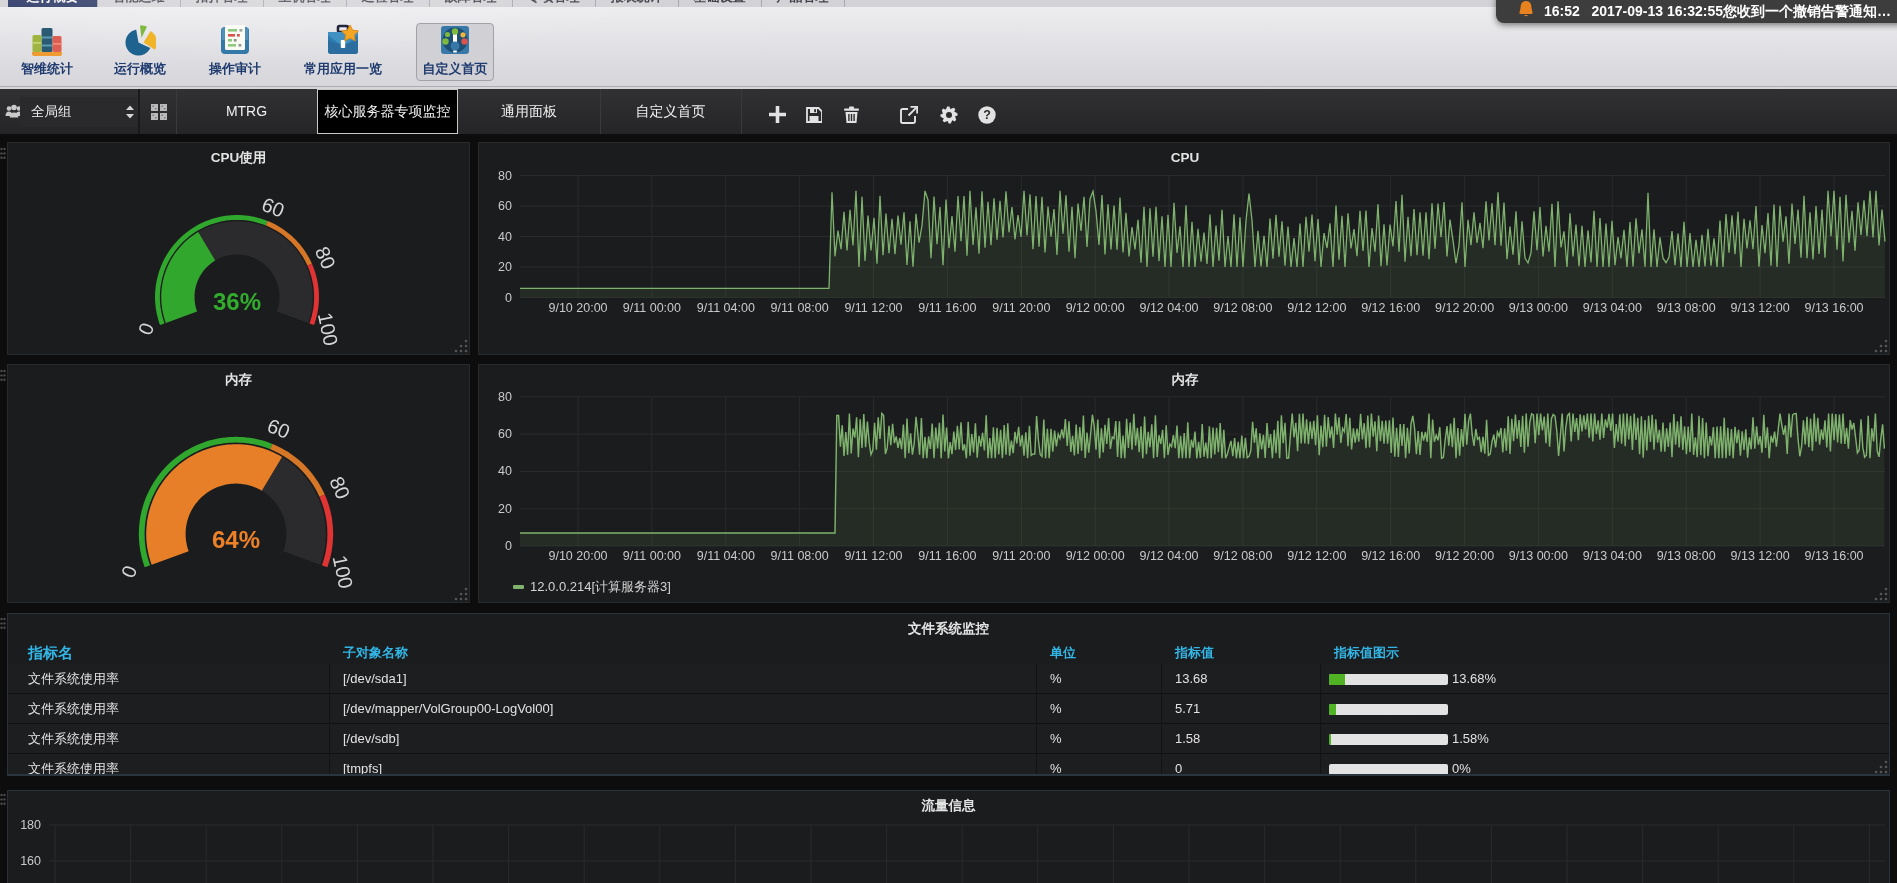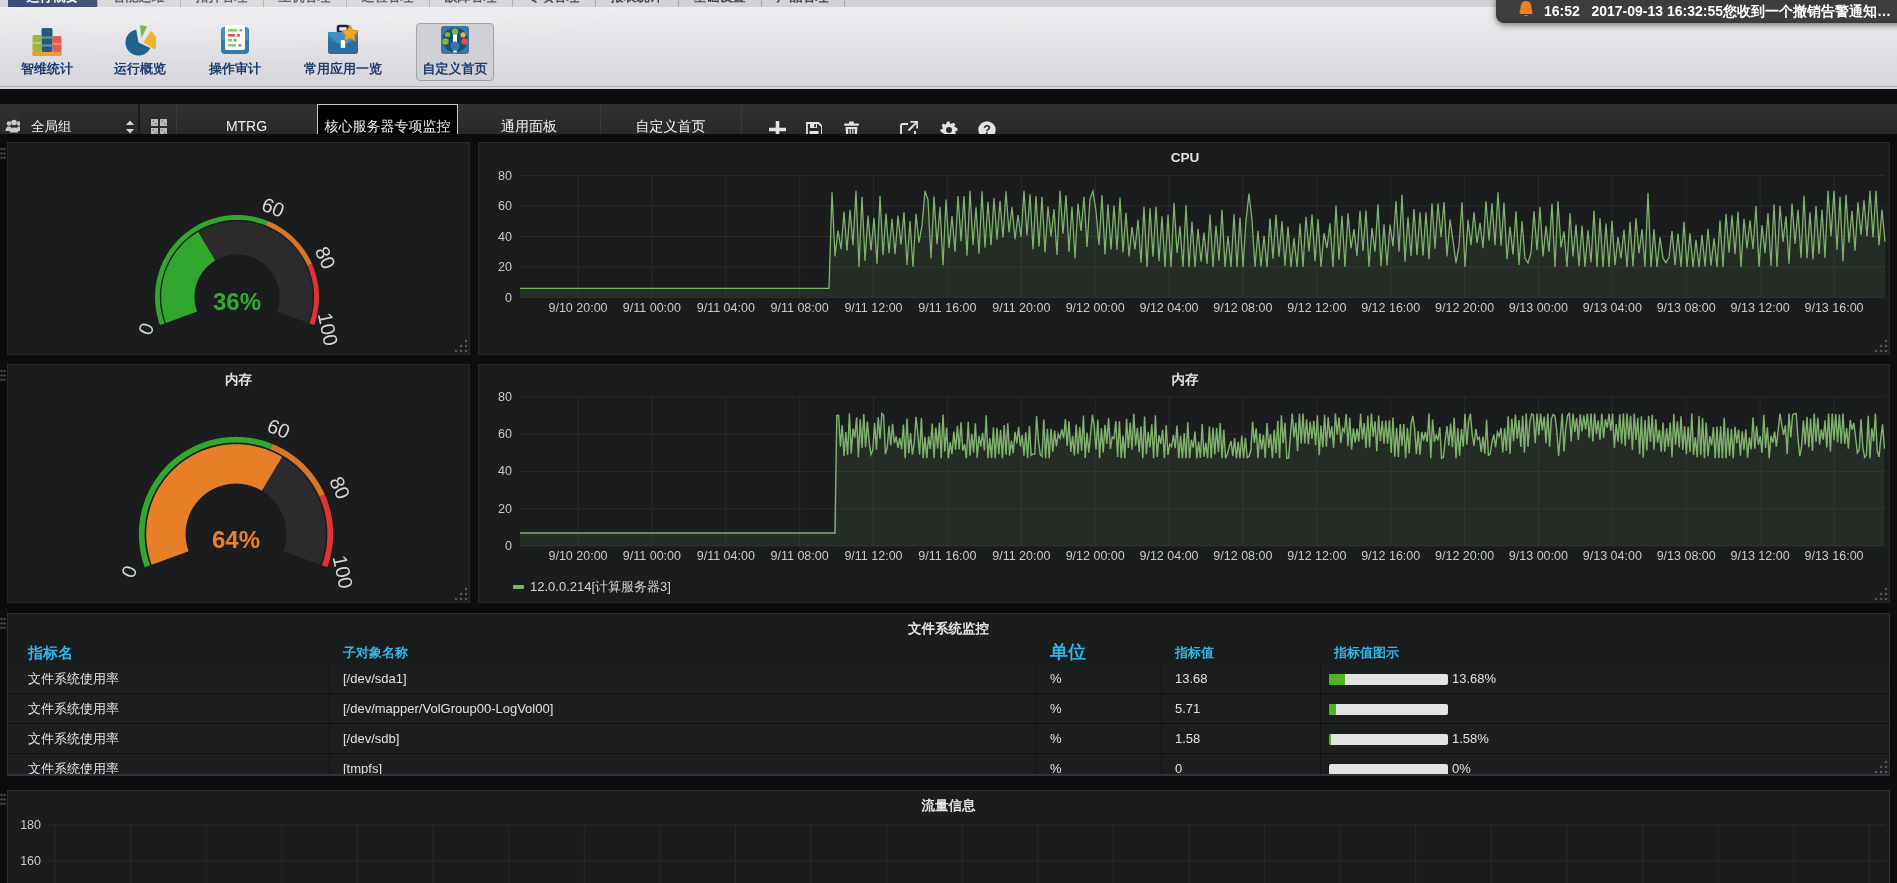--- a/index.html
+++ b/index.html
@@ -9,21 +9,21 @@
 #ms .mtab{position:absolute;top:-21px;height:28px;line-height:36px;text-align:center;font-size:13px;font-weight:bold;color:#43434b}
 #ms .sep{position:absolute;top:0;width:1px;height:7px;background:#a7a7af}
 
 #tb2{position:absolute;left:0;top:7px;width:1897px;height:82px;background:linear-gradient(#ededf0,#dcdce0 70%,#d6d6da)}
 #tb2 .hl{position:absolute;left:-180px;top:-150px;width:900px;height:210px;border-radius:50%;background:radial-gradient(ellipse at center,rgba(255,255,255,0.30),rgba(255,255,255,0) 70%)}
 #tb2 .btn{position:absolute;top:16px;width:78px;height:58px;text-align:center}
 #tb2 .btn .lab{position:absolute;left:-20px;right:-20px;top:37px;font-size:13px;font-weight:bold;color:#1e3a6e}
 #tb2 .sel{position:absolute;left:416px;top:16px;width:78px;height:58px;background:#d0d0d5;border:1px solid #a2a2a8;border-radius:4px}
 #tb2 .bord{position:absolute;left:0;bottom:2px;width:100%;height:1px;background:#aeaeb2}
 
-#tab3{position:absolute;left:0;top:104px;width:1897px;height:45px;background:linear-gradient(#313133,#252527)}
+#tab3{position:absolute;left:0;top:89px;width:1897px;height:45px;background:linear-gradient(#313133,#252527)}
 #tab3 .tab{position:absolute;top:0;height:45px;line-height:45px;text-align:center;font-size:14px;color:#f0f0f0}
 #tab3 .vsep{position:absolute;top:0;width:1px;height:45px;background:#3a3a3c}
 #tab3 .active{background:#000;border:1px solid #c9c9c9;line-height:43px}
 .dash{position:absolute;left:0;top:134px;width:1897px;height:749px;background:#0d0d0e}
 .panel{position:absolute;background:#1b1c1e;border:1px solid #28292b}
 .ptitle{position:absolute;left:0;right:0;top:6px;text-align:center;font-size:13.5px;font-weight:bold;color:#e3e3e3}
 .legend{position:absolute;font-size:13px;color:#d4d4d4}
 .lswatch{display:inline-block;width:11px;height:4px;background:#7eb26d;border-radius:1px;vertical-align:middle;margin-right:6px;margin-top:-2px}
 </style></head><body>
 <div id="page">
@@ -213,20 +213,21 @@
       </svg>
       <svg width="8" height="16" style="position:absolute;left:0px;top:659px">
         <circle cx="1.5" cy="2.0" r="1.2" fill="#4c4c4c"></circle>
         <circle cx="4.5" cy="2.0" r="1.2" fill="#4c4c4c"></circle>
         <circle cx="1.5" cy="6.4" r="1.2" fill="#4c4c4c"></circle>
         <circle cx="4.5" cy="6.4" r="1.2" fill="#4c4c4c"></circle>
         <circle cx="1.5" cy="10.8" r="1.2" fill="#4c4c4c"></circle>
         <circle cx="4.5" cy="10.8" r="1.2" fill="#4c4c4c"></circle>
       </svg>
       <div class="panel" style="left:7px;top:8px;width:463px;height:213px">
+        <div class="ptitle">CPU使用</div>
         <svg width="463" height="213" style="position:absolute;left:0;top:0">
           <polygon points="157.8,179.9 157.0,177.4 156.2,174.9 155.5,172.3 154.9,169.7 154.4,167.2 154.0,164.5 153.7,161.9 153.4,159.3 153.3,156.6 153.3,154.0 153.3,151.4 153.4,148.7 153.7,146.1 154.0,143.5 154.4,140.8 154.9,138.3 155.5,135.7 156.2,133.1 157.0,130.6 157.8,128.1 158.8,125.6 159.8,123.2 160.9,120.8 162.1,118.4 163.4,116.1 164.8,113.9 166.2,111.6 167.7,109.5 169.3,107.4 171.0,105.3 172.7,103.3 174.5,101.4 176.4,99.5 178.3,97.7 180.3,96.0 182.4,94.3 184.5,92.7 186.6,91.2 188.9,89.8 191.1,88.4 193.4,87.1 195.8,85.9 198.2,84.8 200.6,83.8 203.1,82.8 205.6,82.0 208.1,81.2 210.7,80.5 213.3,79.9 215.8,79.4 218.5,79.0 221.1,78.7 223.7,78.4 226.4,78.3 229.0,78.3 231.6,78.3 234.3,78.4 236.9,78.7 239.5,79.0 242.2,79.4 244.7,79.9 247.3,80.5 249.9,81.2 252.4,82.0 254.9,82.8 257.4,83.8 259.8,84.8 262.2,85.9 264.6,87.1 266.9,88.4 269.1,89.8 271.4,91.2 273.5,92.7 275.6,94.3 277.7,96.0 279.7,97.7 281.6,99.5 283.5,101.4 285.3,103.3 287.0,105.3 288.7,107.4 290.3,109.5 291.8,111.6 293.2,113.9 294.6,116.1 295.9,118.4 297.1,120.8 298.2,123.2 299.2,125.6 300.2,128.1 301.0,130.6 301.8,133.1 302.5,135.7 303.1,138.3 303.6,140.8 304.0,143.5 304.3,146.1 304.6,148.7 304.7,151.4 304.7,154.0 304.7,156.6 304.6,159.3 304.3,161.9 304.0,164.5 303.6,167.2 303.1,169.7 302.5,172.3 301.8,174.9 301.0,177.4 300.2,179.9 269.0,168.5 269.4,167.1 269.9,165.7 270.3,164.3 270.6,162.8 270.9,161.4 271.1,159.9 271.3,158.4 271.4,157.0 271.5,155.5 271.5,154.0 271.5,152.5 271.4,151.0 271.3,149.6 271.1,148.1 270.9,146.6 270.6,145.2 270.3,143.7 269.9,142.3 269.4,140.9 269.0,139.5 268.4,138.1 267.8,136.7 267.2,135.4 266.5,134.0 265.8,132.7 265.1,131.5 264.3,130.2 263.4,129.0 262.5,127.8 261.6,126.7 260.6,125.5 259.6,124.5 258.5,123.4 257.5,122.4 256.3,121.4 255.2,120.5 254.0,119.6 252.8,118.7 251.5,117.9 250.3,117.2 249.0,116.5 247.6,115.8 246.3,115.2 244.9,114.6 243.5,114.0 242.1,113.6 240.7,113.1 239.3,112.7 237.8,112.4 236.4,112.1 234.9,111.9 233.4,111.7 232.0,111.6 230.5,111.5 229.0,111.5 227.5,111.5 226.0,111.6 224.6,111.7 223.1,111.9 221.6,112.1 220.2,112.4 218.7,112.7 217.3,113.1 215.9,113.6 214.5,114.0 213.1,114.6 211.7,115.2 210.4,115.8 209.0,116.5 207.7,117.2 206.5,117.9 205.2,118.7 204.0,119.6 202.8,120.5 201.7,121.4 200.5,122.4 199.5,123.4 198.4,124.5 197.4,125.5 196.4,126.7 195.5,127.8 194.6,129.0 193.7,130.2 192.9,131.5 192.2,132.7 191.5,134.0 190.8,135.4 190.2,136.7 189.6,138.1 189.0,139.5 188.6,140.9 188.1,142.3 187.7,143.7 187.4,145.2 187.1,146.6 186.9,148.1 186.7,149.6 186.6,151.0 186.5,152.5 186.5,154.0 186.5,155.5 186.6,157.0 186.7,158.4 186.9,159.9 187.1,161.4 187.4,162.8 187.7,164.3 188.1,165.7 188.6,167.1 189.0,168.5" fill="#2b2b2e"></polygon>
           <polygon points="157.8,179.9 157.0,177.4 156.2,174.8 155.5,172.2 154.9,169.6 154.4,167.0 154.0,164.3 153.7,161.6 153.4,159.0 153.3,156.3 153.3,153.6 153.3,150.9 153.5,148.2 153.7,145.6 154.1,142.9 154.5,140.2 155.1,137.6 155.7,135.0 156.4,132.4 157.2,129.9 158.1,127.3 159.1,124.8 160.2,122.4 161.3,120.0 162.6,117.6 163.9,115.3 165.3,113.0 166.8,110.7 168.4,108.6 170.1,106.4 171.8,104.4 173.6,102.4 175.4,100.5 177.4,98.6 179.4,96.8 181.4,95.1 183.5,93.4 185.7,91.9 187.9,90.4 190.2,88.9 207.2,117.5 205.9,118.3 204.7,119.1 203.5,120.0 202.3,120.9 201.1,121.9 200.0,122.9 198.9,123.9 197.9,125.0 196.9,126.1 195.9,127.3 195.0,128.5 194.1,129.7 193.3,131.0 192.5,132.2 191.7,133.6 191.0,134.9 190.4,136.2 189.8,137.6 189.2,139.0 188.7,140.4 188.2,141.9 187.8,143.3 187.5,144.8 187.2,146.3 186.9,147.8 186.7,149.3 186.6,150.8 186.5,152.3 186.5,153.8 186.5,155.3 186.6,156.8 186.7,158.3 186.9,159.8 187.1,161.3 187.4,162.8 187.7,164.2 188.1,165.7 188.5,167.1 189.0,168.5" fill="rgb(50,172,45)" fill-opacity="0.97"></polygon>
           <polygon points="152.0,182.0 151.0,179.3 150.2,176.6 149.5,173.8 148.8,171.0 148.3,168.2 147.8,165.4 147.5,162.6 147.2,159.7 147.1,156.9 147.0,154.0 147.1,151.1 147.2,148.3 147.5,145.4 147.8,142.6 148.3,139.8 148.8,137.0 149.5,134.2 150.2,131.4 151.0,128.7 152.0,126.0 153.0,123.3 154.1,120.7 155.3,118.1 156.6,115.5 158.0,113.0 159.5,110.6 161.0,108.2 162.7,105.8 164.4,103.5 166.2,101.3 168.1,99.2 170.0,97.1 172.1,95.0 174.2,93.1 176.3,91.2 178.5,89.4 180.8,87.7 183.2,86.0 185.6,84.5 188.0,83.0 190.5,81.6 193.1,80.3 195.7,79.1 198.3,78.0 201.0,77.0 203.7,76.0 206.4,75.2 209.2,74.5 212.0,73.8 214.8,73.3 217.6,72.8 220.4,72.5 223.3,72.2 226.1,72.1 229.0,72.0 231.9,72.1 234.7,72.2 237.6,72.5 240.4,72.8 243.2,73.3 246.0,73.8 248.8,74.5 251.6,75.2 254.3,76.0 257.0,77.0 259.7,78.0 257.9,82.5 255.4,81.5 252.8,80.7 250.3,79.9 247.7,79.2 245.0,78.6 242.4,78.1 239.7,77.6 237.1,77.3 234.4,77.1 231.7,76.9 229.0,76.9 226.3,76.9 223.6,77.1 220.9,77.3 218.3,77.6 215.6,78.1 213.0,78.6 210.3,79.2 207.7,79.9 205.2,80.7 202.6,81.5 200.1,82.5 197.6,83.6 195.2,84.7 192.8,85.9 190.4,87.2 188.1,88.6 185.9,90.1 183.7,91.6 181.5,93.2 179.4,94.9 177.4,96.7 175.4,98.5 173.5,100.4 171.7,102.4 169.9,104.4 168.2,106.5 166.6,108.7 165.1,110.9 163.6,113.1 162.2,115.4 160.9,117.8 159.7,120.2 158.6,122.6 157.5,125.1 156.5,127.6 155.7,130.2 154.9,132.7 154.2,135.3 153.6,138.0 153.1,140.6 152.6,143.3 152.3,145.9 152.1,148.6 151.9,151.3 151.9,154.0 151.9,156.7 152.1,159.4 152.3,162.1 152.6,164.7 153.1,167.4 153.6,170.0 154.2,172.7 154.9,175.3 155.7,177.8 156.5,180.4" fill="rgb(50,172,45)" fill-opacity="0.97"></polygon>
           <polygon points="259.7,78.0 262.3,79.1 264.9,80.3 267.5,81.6 270.0,83.0 272.4,84.5 274.8,86.0 277.2,87.7 279.5,89.4 281.7,91.2 283.8,93.1 285.9,95.0 288.0,97.1 289.9,99.2 291.8,101.3 293.6,103.5 295.3,105.8 297.0,108.2 298.5,110.6 300.0,113.0 301.4,115.5 302.7,118.1 303.9,120.7 299.4,122.6 298.3,120.2 297.1,117.8 295.8,115.4 294.4,113.1 292.9,110.9 291.4,108.7 289.8,106.5 288.1,104.4 286.3,102.4 284.5,100.4 282.6,98.5 280.6,96.7 278.6,94.9 276.5,93.2 274.3,91.6 272.1,90.1 269.9,88.6 267.6,87.2 265.2,85.9 262.8,84.7 260.4,83.6 257.9,82.5" fill="rgb(237,129,40)" fill-opacity="0.89"></polygon>
           <polygon points="303.9,120.7 305.0,123.3 306.0,126.0 307.0,128.7 307.8,131.4 308.5,134.2 309.2,137.0 309.7,139.8 310.2,142.6 310.5,145.4 310.8,148.3 310.9,151.1 311.0,154.0 310.9,156.9 310.8,159.7 310.5,162.6 310.2,165.4 309.7,168.2 309.2,171.0 308.5,173.8 307.8,176.6 307.0,179.3 306.0,182.0 301.5,180.4 302.3,177.8 303.1,175.3 303.8,172.7 304.4,170.0 304.9,167.4 305.4,164.7 305.7,162.1 305.9,159.4 306.1,156.7 306.1,154.0 306.1,151.3 305.9,148.6 305.7,145.9 305.4,143.3 304.9,140.6 304.4,138.0 303.8,135.3 303.1,132.7 302.3,130.2 301.5,127.6 300.5,125.1 299.4,122.6" fill="rgb(245,54,54)" fill-opacity="0.9"></polygon>
           <text x="0" y="0" transform="translate(139.7,186.5) rotate(-70)" text-anchor="middle" dominant-baseline="middle" font-size="20" fill="#d6d6d6" font-family="Liberation Sans, sans-serif">0</text>
           <text x="0" y="0" transform="translate(264.6,65.9) rotate(22)" text-anchor="middle" dominant-baseline="middle" font-size="20" fill="#d6d6d6" font-family="Liberation Sans, sans-serif">60</text>
           <text x="0" y="0" transform="translate(315.8,115.4) rotate(66)" text-anchor="middle" dominant-baseline="middle" font-size="20" fill="#d6d6d6" font-family="Liberation Sans, sans-serif">80</text>
           <text x="0" y="0" transform="translate(318.3,186.5) rotate(78)" text-anchor="middle" dominant-baseline="middle" font-size="20" fill="#d6d6d6" font-family="Liberation Sans, sans-serif">100</text>
@@ -385,21 +386,21 @@
           <circle cx="1407" cy="229" r="1.3" fill="#565656"></circle>
           <circle cx="1402" cy="229" r="1.3" fill="#565656"></circle>
           <circle cx="1407" cy="224" r="1.3" fill="#565656"></circle>
         </svg>
       </div>
       <div class="panel" style="left:7px;top:479px;width:1883px;height:163px;border-color:#2a3138;border-bottom:2px solid #2a3540;overflow:hidden">
         <div class="ptitle">文件系统监控</div>
         <div class="abs" style="left:0;top:27px;width:1883px;height:23px;">
           <div class="abs" style="left:13px;top:0;height:23px;line-height:23px;font-size:15px;font-weight:bold;color:#33b5e5;padding-left:7px">指标名</div>
           <div class="abs" style="left:328px;top:0;height:23px;line-height:23px;font-size:13px;font-weight:bold;color:#33b5e5;padding-left:7px">子对象名称</div>
-          <div class="abs" style="left:1035px;top:0;height:23px;line-height:23px;font-size:18px;font-weight:bold;color:#33b5e5;padding-left:7px">单位</div>
+          <div class="abs" style="left:1035px;top:0;height:23px;line-height:23px;font-size:13px;font-weight:bold;color:#33b5e5;padding-left:7px">单位</div>
           <div class="abs" style="left:1160px;top:0;height:23px;line-height:23px;font-size:13px;font-weight:bold;color:#33b5e5;padding-left:7px">指标值</div>
           <div class="abs" style="left:1319px;top:0;height:23px;line-height:23px;font-size:13px;font-weight:bold;color:#33b5e5;padding-left:7px">指标值图示</div>
         </div>
         <div class="abs" style="left:0;top:50px;width:1883px;height:1px;background:#101012"></div>
         <div class="abs" style="left:0;top:50px;width:1883px;height:30px;background:#1d1e20;border-bottom:1px solid #101012">
           <div class="abs" style="left:321px;top:0;width:1px;height:30px;background:#131315"></div>
           <div class="abs" style="left:1028px;top:0;width:1px;height:30px;background:#131315"></div>
           <div class="abs" style="left:1153px;top:0;width:1px;height:30px;background:#131315"></div>
           <div class="abs" style="left:1312px;top:0;width:1px;height:30px;background:#131315"></div>
           <div class="abs" style="left:20px;top:0;height:30px;line-height:30px;font-size:13px;color:#e2e2e2">文件系统使用率</div>

